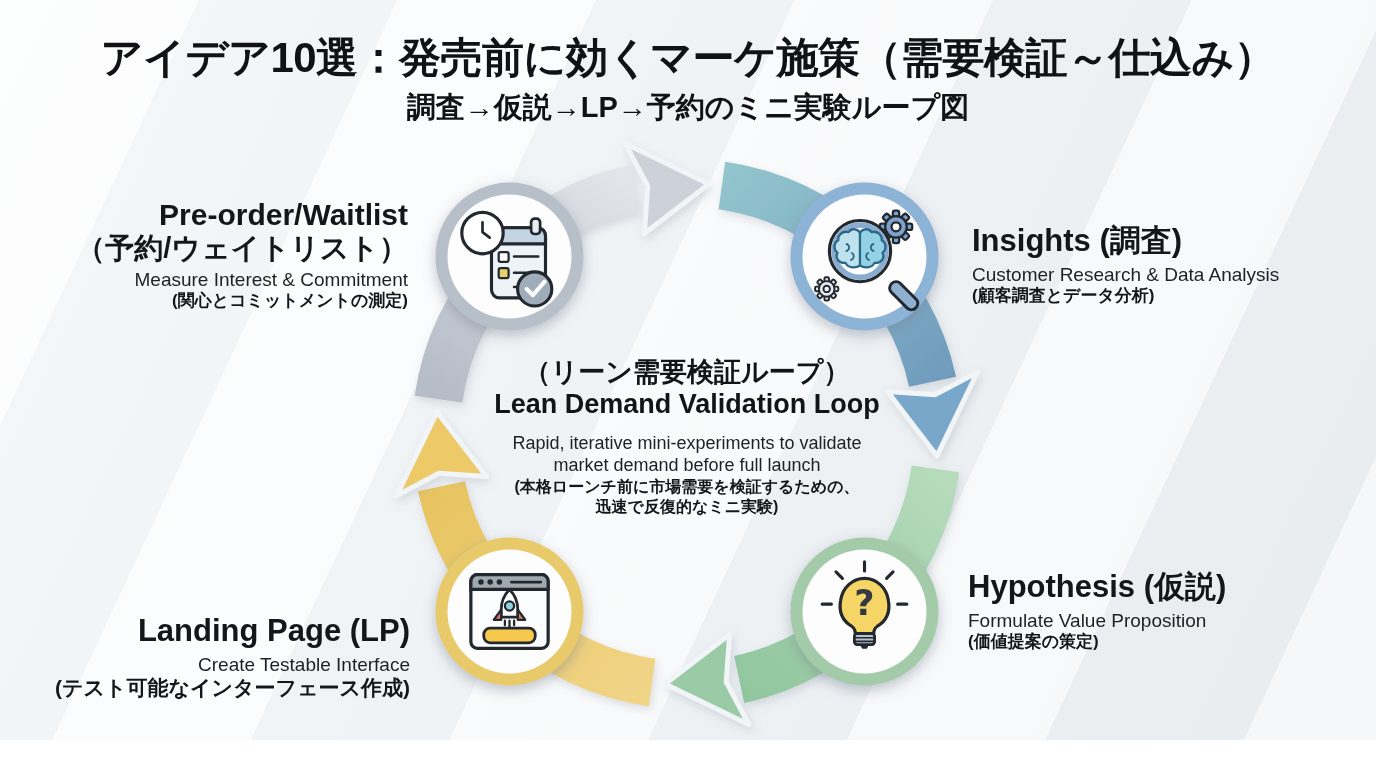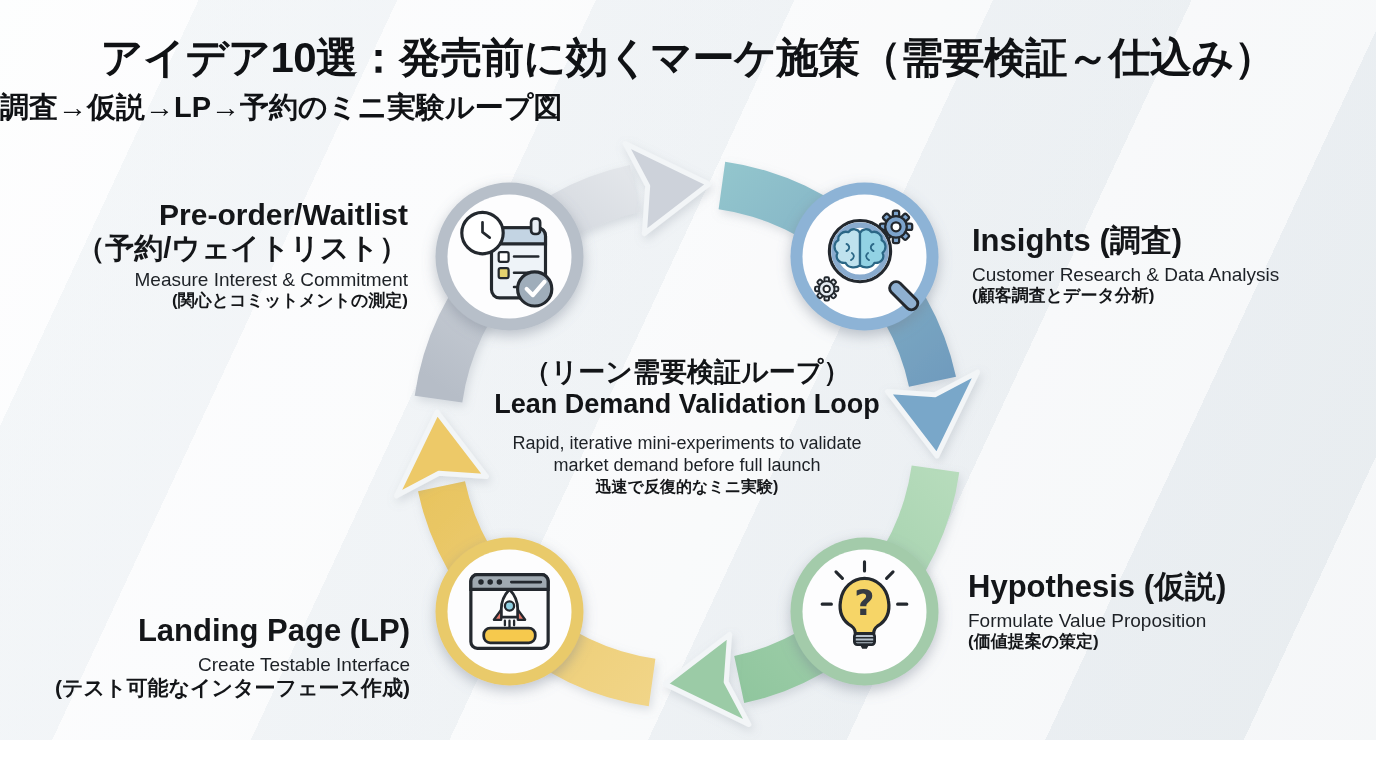--- a/index.html
+++ b/index.html
@@ -23,21 +23,21 @@
     pointer-events:none;
   }
   .hdr-title {
     position:absolute; top:30px; left:0; width:100%;
     text-align:center;
     font-size:42px; font-weight:800; letter-spacing:-0.5px;
     color:#101215;
   }
   .hdr-subtitle {
     position:absolute; top:88px; left:0; width:100%;
-    text-align:left;
+    text-align:center;
     font-size:29px; font-weight:800;
     color:#101215;
   }
   .loop-svg { position:absolute; left:0; top:0; }
   svg text { font-family:"DejaVu Sans","Liberation Sans",sans-serif; }
 
   .node-block { position:absolute; }
   .align-r { text-align:right; }
   .align-l { text-align:left; }
   .node-title { font-size:30px; font-weight:800; line-height:1.12; color:#141619; }
@@ -230,16 +230,17 @@
     <div class="node-desc-en">Create Testable Interface</div>
     <div class="node-desc-ja" style="font-size:21px;">(テスト可能なインターフェース作成)</div>
   </div>
 
   <div class="center-block">
     <div class="center-title">（リーン需要検証ループ）</div>
     <div class="center-title">Lean Demand Validation Loop</div>
     <div class="center-gap"></div>
     <div class="center-desc-en">Rapid, iterative mini-experiments to validate</div>
     <div class="center-desc-en">market demand before full launch</div>
+    <div class="center-desc-ja">(本格ローンチ前に市場需要を検証するための、</div>
     <div class="center-desc-ja">迅速で反復的なミニ実験)</div>
   </div>
 
 </div>
 
 </body></html>

